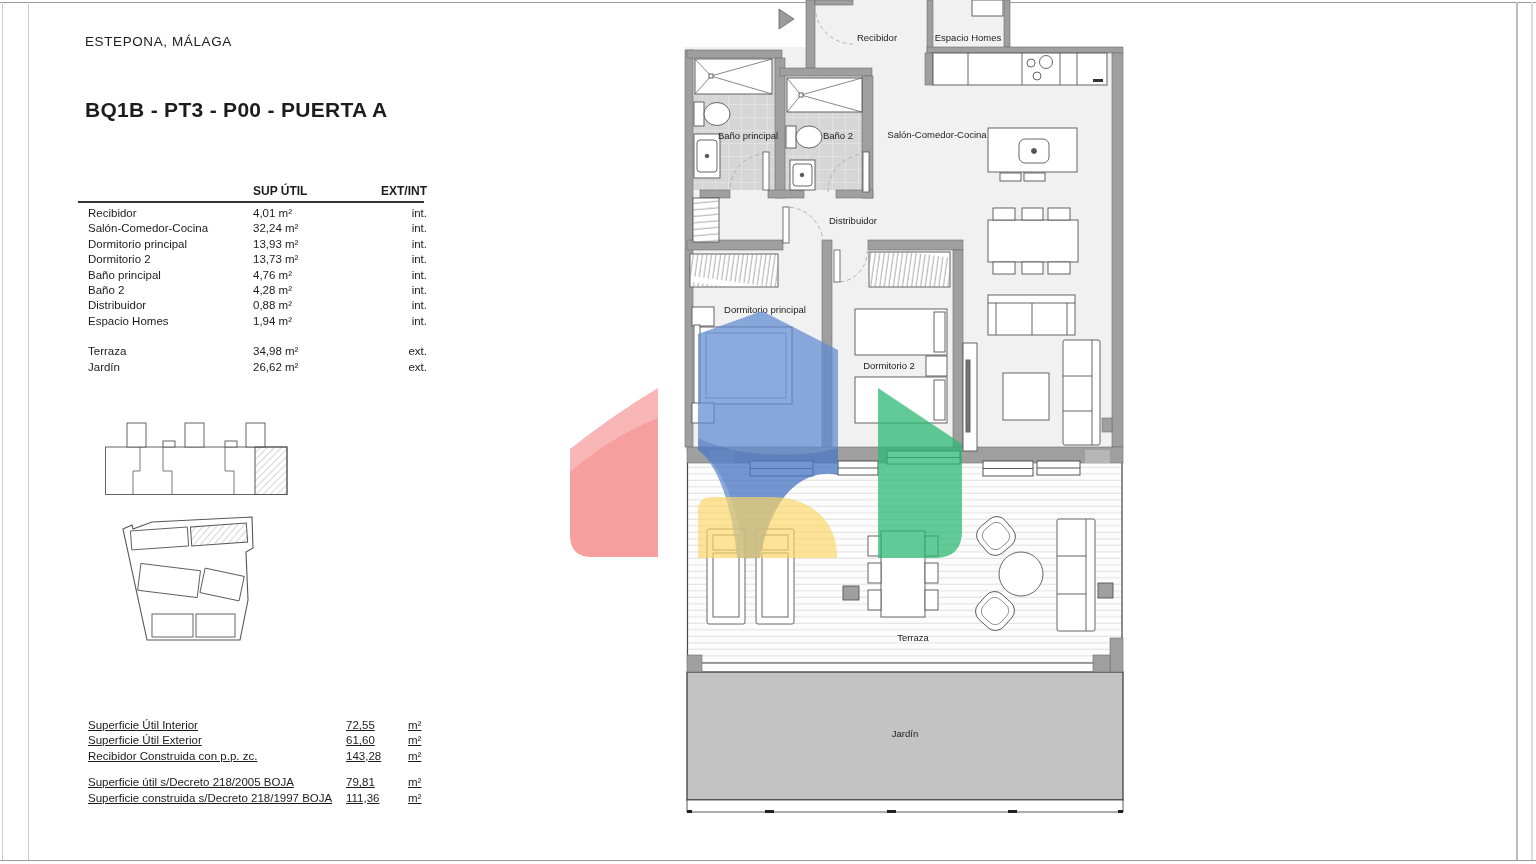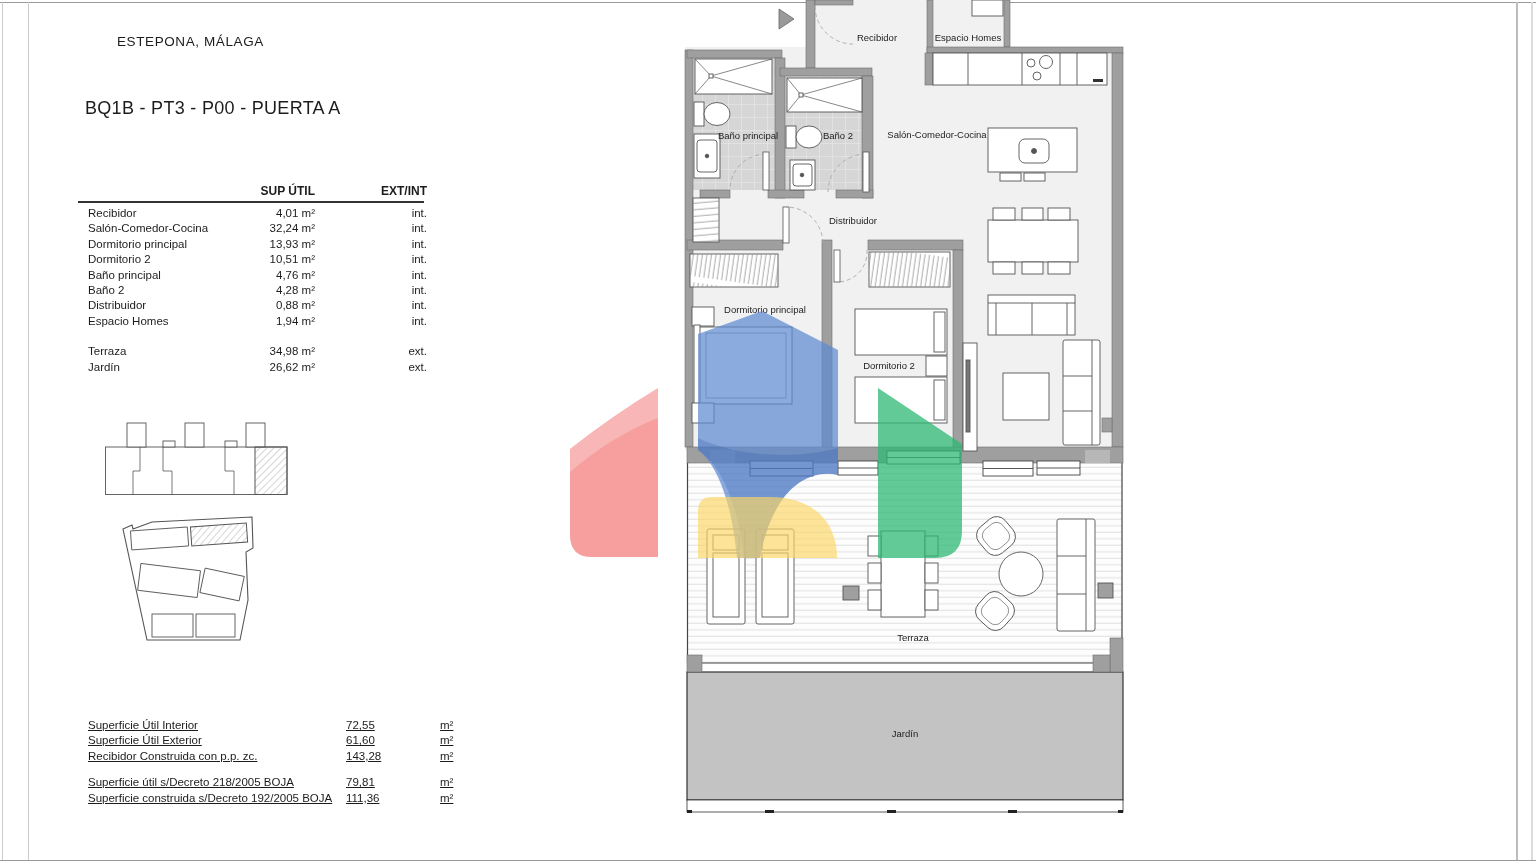--- a/index.html
+++ b/index.html
@@ -1,33 +1,33 @@
 <!DOCTYPE html>
 <html><head>
 <meta charset="utf-8">
 <style>
   html,body{margin:0;padding:0;}
   body{width:1536px;height:864px;background:#fff;position:relative;overflow:hidden;
        font-family:"Liberation Sans",sans-serif;color:#1c1c1c;}
   .abs{position:absolute;}
   .hline{position:absolute;background:#9a9a9a;height:1px;}
   .vline{position:absolute;background:#cccccc;width:1px;}
-  #loc{left:85px;top:34px;font-size:13.5px;letter-spacing:.6px;margin-left:32px;}
-  #title{left:85px;top:98px;font-size:18px;font-weight:normal;letter-spacing:.3px;}
+  #loc{left:85px;top:34px;font-size:13.5px;letter-spacing:.6px;}
+  #title{left:85px;top:98px;font-size:21px;font-weight:bold;letter-spacing:.3px;}
   #area-table{left:78px;top:183px;width:346px;font-size:11.5px;}
   .trow,.thead{display:grid;grid-template-columns:165px 62px 112px;padding-left:10px;line-height:15.4px;}
   .thead{font-weight:bold;font-size:12px;line-height:16px;}
-  .thead .c2,.trow .c2{text-align:right;}
+  .thead .c2,.trow .c2{}
   .thead .c3,.trow .c3{text-align:right;}
   .trule{height:2px;background:#333;margin:2px 0 3px 0;}
   .tgap{height:15px;}
   #totals{left:88px;top:718px;width:352px;font-size:11.5px;text-decoration:underline;}
   .srow{display:grid;grid-template-columns:258px 55px 30px;line-height:15.4px;}
   .srow .v{}
-  .srow .u{padding-left:7px;margin-left:32px;}
+  .srow .u{padding-left:7px;}
   .sgap{height:11px;}
   svg text{font-family:"Liberation Sans",sans-serif;fill:#222;}
 </style>
 </head>
 <body>
 
 <div class="hline" style="left:0;top:2px;width:1536px;"></div>
 <div class="hline" style="left:0;top:860px;width:1536px;"></div>
 <div class="vline" style="left:2px;top:2px;height:858px;"></div>
 <div class="vline" style="left:28px;top:2px;height:858px;"></div>
@@ -54,21 +54,21 @@
       <span class="c2">32,24 m²</span>
       <span class="c3">int.</span>
     </div>
   <div class="trow">
       <span class="c1">Dormitorio principal</span>
       <span class="c2">13,93 m²</span>
       <span class="c3">int.</span>
     </div>
   <div class="trow">
       <span class="c1">Dormitorio 2</span>
-      <span class="c2">10,51 m²</span>
+      <span class="c2">13,73 m²</span>
       <span class="c3">int.</span>
     </div>
   <div class="trow">
       <span class="c1">Baño principal</span>
       <span class="c2">4,76 m²</span>
       <span class="c3">int.</span>
     </div>
   <div class="trow">
       <span class="c1">Baño 2</span>
       <span class="c2">4,28 m²</span>
@@ -113,21 +113,21 @@
       <span class="v">143,28</span>
       <span class="u">m²</span>
     </div>
   <div class="sgap"></div>
   <div class="srow">
       <span>Superficie útil s/Decreto 218/2005 BOJA</span>
       <span class="v">79,81</span>
       <span class="u">m²</span>
     </div>
   <div class="srow">
-      <span>Superficie construida s/Decreto 192/2005 BOJA</span>
+      <span>Superficie construida s/Decreto 218/1997 BOJA</span>
       <span class="v">111,36</span>
       <span class="u">m²</span>
     </div>
 </div>
 
 <svg class="abs" style="left:100px;top:418px;" width="192" height="82" viewBox="100 418 192 82">
   <defs>
     <pattern id="diag" width="5" height="5" patternUnits="userSpaceOnUse" patternTransform="rotate(45)">
       <path d="M0 0 V5" stroke="#8a8a8a" stroke-width="0.7"></path>
     </pattern>

